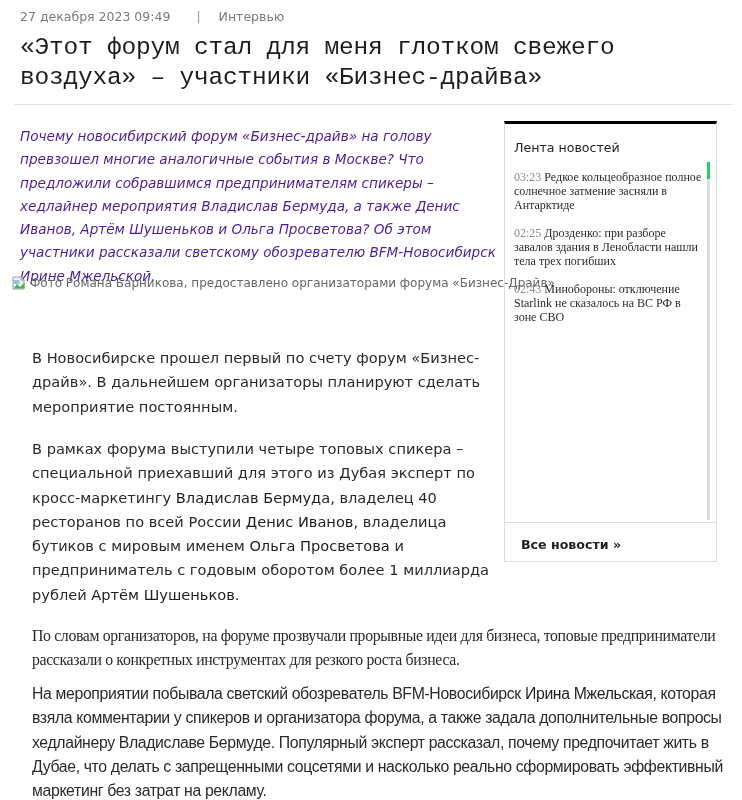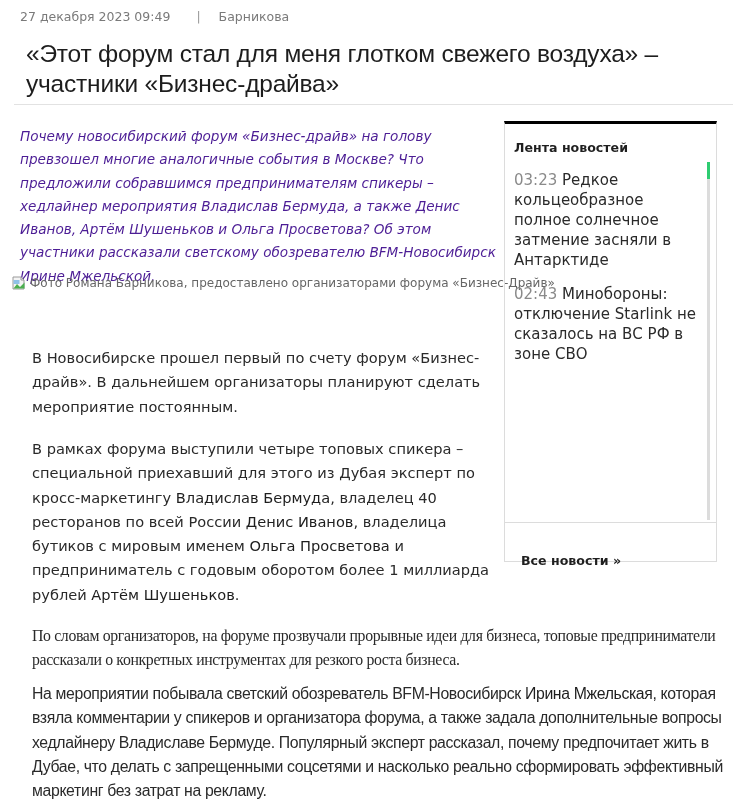--- a/index.html
+++ b/index.html
@@ -1,55 +1,55 @@
 <!DOCTYPE html>
 <html><head>
   <meta charset="utf-8">
   <style>
     html, body { margin: 0; padding: 0; background: #ffffff; }
     body { width: 742px; height: 800px; overflow: hidden; position: relative; font-family: "DejaVu Sans", sans-serif; color: #222; }
 
     .meta { position: absolute; left: 20px; top: 9px; font-size: 12.5px; color: #7a7a7a; }
     .meta .sep { margin: 0 18px 0 26px; color: #999; }
 
-    .title { position: absolute; left: 20px; top: 33px; width: 710px; margin: 6px;
-      font-family: Liberation Sans, sans-serif; font-weight: normal; font-size: 24.5px; line-height: 30px; color: #1d1d1d; letter-spacing: -0.2px; }
+    .title { position: absolute; left: 20px; top: 33px; width: 710px; margin: 0;
+      font-family: Liberation Mono, monospace; font-weight: normal; font-size: 24.5px; line-height: 30px; color: #1d1d1d; letter-spacing: -0.2px; }
 
     .rule { position: absolute; left: 14px; top: 104px; width: 719px; height: 1px; background: #e2e2e2; }
 
     .lead { position: absolute; left: 20px; top: 125px; width: 478px; margin: 0;
       font-style: italic; font-size: 13.6px; line-height: 23.3px; color: #4c1d95; }
 
     .photo-credit { position: absolute; left: 12px; top: 276px; font-size: 12px; color: #666; display: flex; align-items: center; white-space: nowrap; }
     .broken-img { display: inline-block; width: 14px; height: 14px; margin-right: 4px; position: relative; }
 
     .body { position: absolute; left: 20px; width: 470px; margin: 12px; font-size: 14.6px; line-height: 24.3px; color: #2a2a2a; }
     .body b { font-weight: normal; color: #1e1e1e; }
     .p1 { top: 334px; }
     .p2 { top: 425px; }
     .wide { width: 718px; font-family: "Liberation Sans", sans-serif; font-size: 15.8px; letter-spacing: -0.35px; }
     .p3 { top: 612px; font-family: Liberation Serif, serif; }
     .p4 { top: 670px; }
 
     
     .feed { position: absolute; left: 504px; top: 121px; width: 213px; height: 441px; border: 1px solid #dcdcdc; border-top: 3px solid #000; box-sizing: border-box; }
-    .feed-title { position: absolute; left: 9px; top: 16px; font-size: 12.6px; font-weight: bold; color: #1f1f1f; margin: 0; }
+    .feed-title { position: absolute; left: 9px; top: 16px; font-size: 12.6px; font-weight: normal; color: #1f1f1f; margin: 0; }
     .feed-list { position: absolute; left: 9px; top: 46px; width: 190px; }
-    .feed-item { font-size: 15px; line-height: 20px; color: #2a2a2a; margin-bottom: 14px; cursor: pointer; }
+    .feed-item { font-size: 12px; line-height: 14px; color: #2a2a2a; margin-bottom: 14px; cursor: pointer; font-family: Liberation Serif, serif; }
     .feed-item .time { color: #8a8a8a; }
     .scroll-track { position: absolute; left: 202px; top: 38px; width: 3px; height: 358px; background: #dcdcdc; }
     .scroll-thumb { position: absolute; left: 0; top: 0; width: 3px; height: 17px; background: #2ecc71; }
     .feed-footer { position: absolute; left: 0; top: 398px; width: 100%; height: 1px; background: #dcdcdc; }
-    .all-news { position: absolute; left: 16px; top: 413px; font-size: 12.6px; font-weight: bold; color: #1f1f1f; text-decoration: none; margin-top: 16px; }
+    .all-news { position: absolute; left: 16px; top: 413px; font-size: 12.6px; font-weight: bold; color: #1f1f1f; text-decoration: none; }
   </style>
 </head>
 <body>
 
 <div class="meta">
-  <span>27 декабря 2023 09:49</span><span class="sep">|</span><span>Барникова</span>
+  <span>27 декабря 2023 09:49</span><span class="sep">|</span><span>Интервью</span>
 </div>
 
 <h1 class="title">«Этот форум стал для меня глотком свежего воздуха» – участники «Бизнес-драйва»</h1>
 
 <div class="rule"></div>
 
 <p class="lead">Почему новосибирский форум «Бизнес-драйв» на голову превзошел многие аналогичные события в Москве? Что предложили собравшимся предпринимателям спикеры – хедлайнер мероприятия Владислав Бермуда, а также Денис Иванов, Артём Шушеньков и Ольга Просветова? Об этом участники рассказали светскому обозревателю BFM-Новосибирск Ирине Мжельской.</p>
 
 <div class="photo-credit">
   <span class="broken-img">
@@ -68,20 +68,21 @@
 <p class="body p2"><span>В рамках форума выступили четыре топовых спикера – специальной приехавший для этого из Дубая эксперт по кросс-маркетингу </span><b>Владислав Бермуда</b><span>, владелец 40 ресторанов по всей России </span><b>Денис Иванов</b><span>, владелица бутиков с мировым именем </span><b>Ольга Просветова</b><span> и предприниматель с годовым оборотом более 1 миллиарда рублей </span><b>Артём Шушеньков</b><span>.</span></p>
 
 <p class="body wide p3">По словам организаторов, на форуме прозвучали прорывные идеи для бизнеса, топовые предприниматели рассказали о конкретных инструментах для резкого роста бизнеса.</p>
 
 <p class="body wide p4"><span>На мероприятии побывала светский обозреватель BFM-Новосибирск </span><b>Ирина Мжельская</b><span>, которая взяла комментарии у спикеров и организатора форума, а также задала дополнительные вопросы хедлайнеру Владиславе Бермуде. Популярный эксперт рассказал, почему предпочитает жить в Дубае, что делать с запрещенными соцсетями и насколько реально сформировать эффективный маркетинг без затрат на рекламу.</span></p>
 
 <aside class="feed">
   <h3 class="feed-title">Лента новостей</h3>
   <div class="feed-list">
     <div class="feed-item"><span class="time">03:23</span> <span>Редкое кольцеобразное полное солнечное затмение засняли в Антарктиде</span></div>
+    <div class="feed-item"><span class="time">02:25</span> <span>Дрозденко: при разборе завалов здания в Ленобласти нашли тела трех погибших</span></div>
     <div class="feed-item"><span class="time">02:43</span> <span>Минобороны: отключение Starlink не сказалось на ВС РФ в зоне СВО</span></div>
   </div>
   <div class="scroll-track">
     <div class="scroll-thumb"></div>
   </div>
   <div class="feed-footer"></div>
   <a class="all-news">Все новости »</a>
 </aside>
 
 </body></html>

